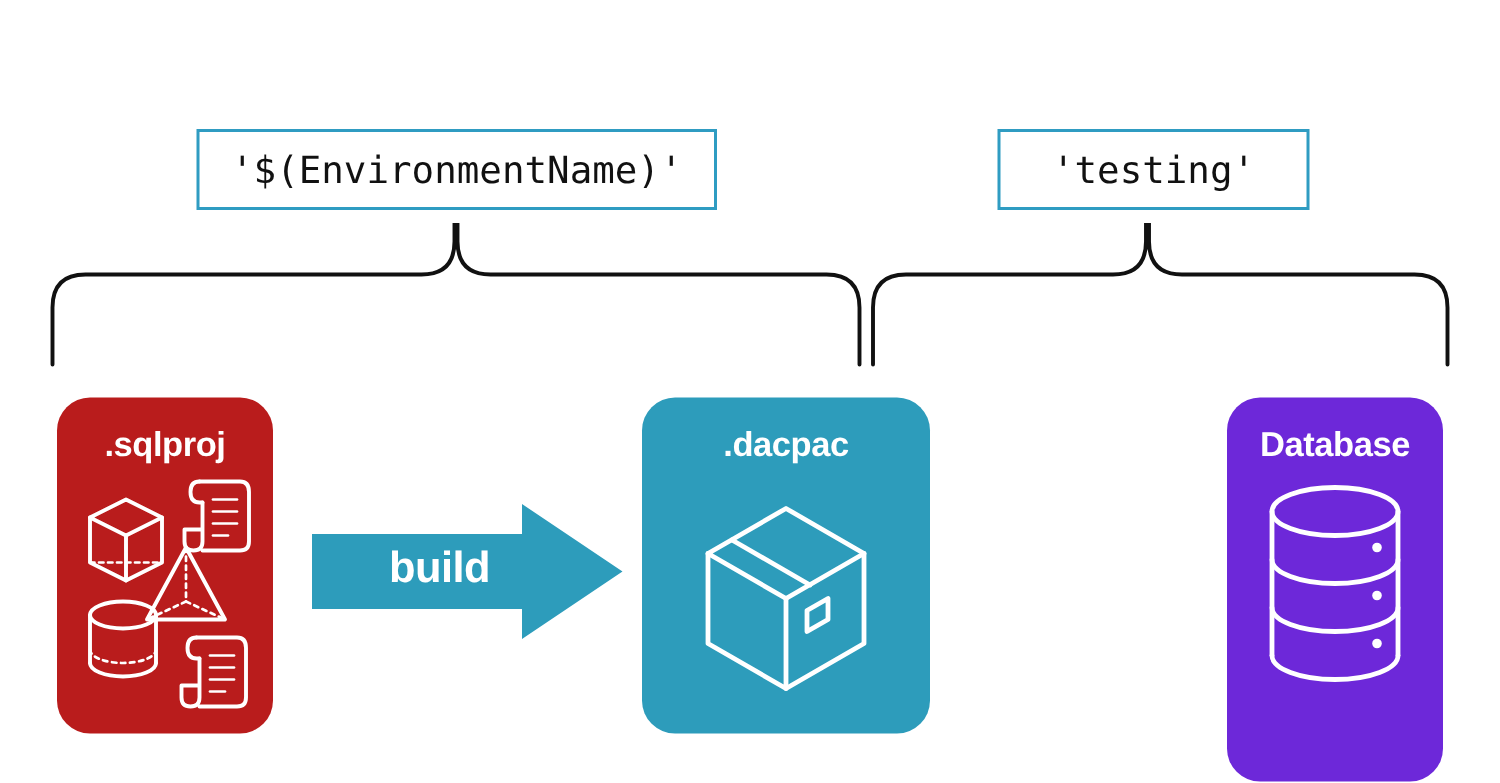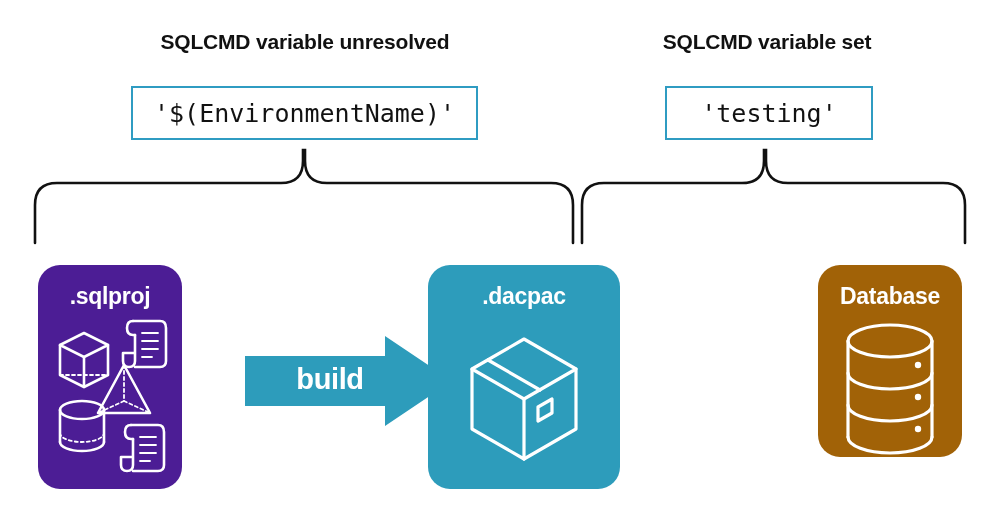--- a/index.html
+++ b/index.html
@@ -73,43 +73,42 @@
     text-align: center;
     font-family: "Liberation Sans", sans-serif;
     font-weight: bold;
     font-size: 23px;
     color: #ffffff;
     letter-spacing: -0.3px;
     white-space: nowrap;
   }
   #box-sqlproj {
     left: 38px; top: 265px; width: 144px; height: 224px;
-    background: #4c1d95;
+    background: #b91c1c;
   }
   #box-sqlproj .stage-label { text-align: center; padding-right: 4px; }
   #box-dacpac {
     left: 428px; top: 265px; width: 144px; height: 224px;
     background: #2d9cbb;
     padding-left: 48px;
   }
   #box-database {
-    left: 818px; top: 265px; width: 144px; height: 192px;
-    background: #a16207;
+    left: 818px; top: 265px; width: 144px; height: 256px;
+    background: #6d28d9;
   }
   .stage-art {
     position: absolute;
     left: 0; top: 44px;
     width: 100%;
     height: 180px;
   }
 
   
   .arrow {
     position: absolute;
-    margin-left: 37px;
   }
   #arrow-build  { left: 208px; top: 334px; width: 208px; height: 94px; }
   #arrow-deploy { left: 598px; top: 334px; width: 208px; height: 94px; }
   .arrow-label {
     position: absolute;
     left: 0;
     top: 29px;
     width: 170px;
     text-align: center;
     font-family: "Liberation Sans", sans-serif;
@@ -119,22 +118,20 @@
     letter-spacing: -0.4px;
     white-space: nowrap;
     pointer-events: none;
   }
 </style>
 </head>
 <body>
 
 <div id="canvas">
 
-  <div class="heading" id="heading-left">SQLCMD variable unresolved</div>
-  <div class="heading" id="heading-right">SQLCMD variable set</div>
 
   <div class="code-box" id="code-box-left">'$(EnvironmentName)'</div>
   <div class="code-box" id="code-box-right">'testing'</div>
 
   <svg id="brace-layer" viewBox="0 0 1000 522">
 
     <path d="M 35,243
              L 35,205
              Q 35,183 57,183
              L 281,183

